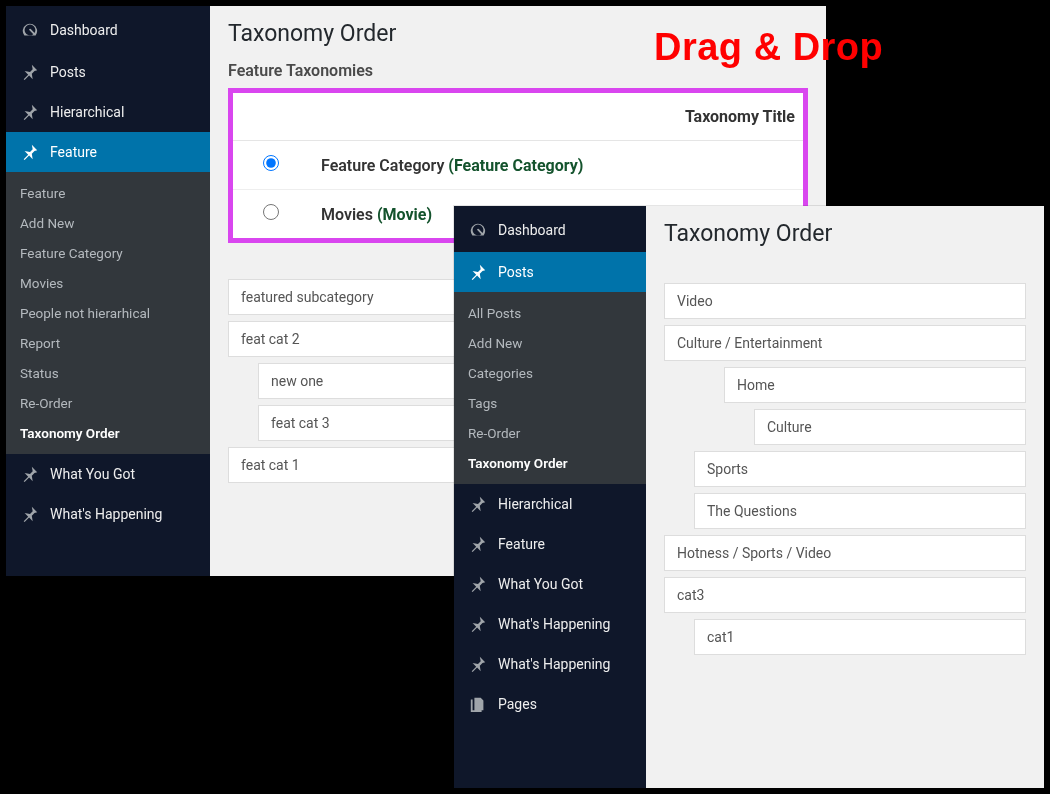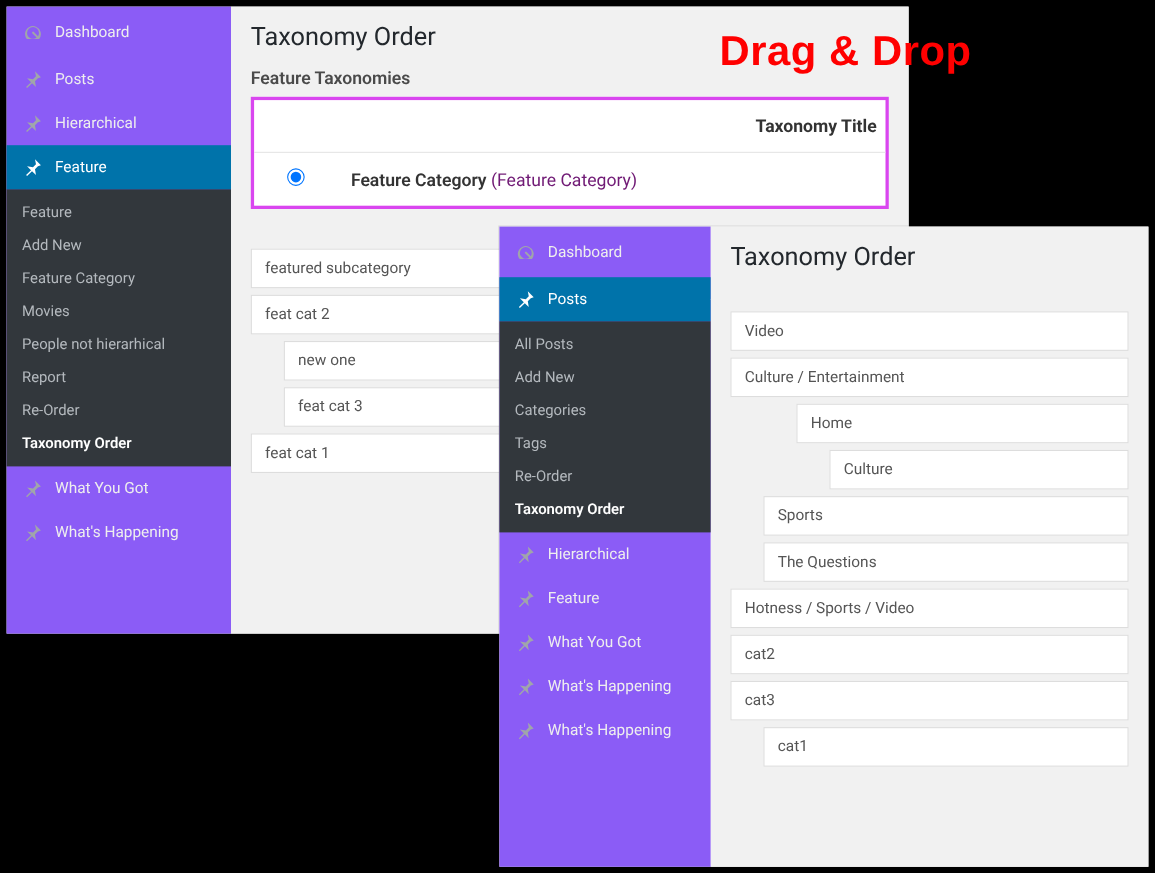--- a/index.html
+++ b/index.html
@@ -17,21 +17,21 @@
     position: absolute;
     background: #fff;
     display: flex;
     box-shadow: 0 0 0 1px rgba(0,0,0,0.1);
   }
   .panel-a { left: 6px; top: 6px; width: 820px; height: 570px; }
   .panel-b { left: 454px; top: 206px; width: 590px; height: 582px; }
 
   
   .sidebar {
-    background: #8b5cf6;
+    background: #0f172a;
     color: #eee;
     width: 204px;
     min-width: 204px;
     display: flex;
     flex-direction: column;
     font-size: 14px;
     position: relative;
   }
   .panel-b .sidebar { width: 192px; min-width: 192px; }
   .menu-item {
@@ -93,21 +93,21 @@
   }
   .subhead {
     font-size: 16px;
     font-weight: 600;
     color: #4a4a4a;
     margin: 6px 0 8px;
   }
 
   
   .tax-table {
-    border: 3px solid #d946ef;
+    border: 5px solid #d946ef;
     background: #fff;
   }
   .tax-table .th {
     text-align: right;
     padding: 14px 8px;
     font-weight: 700;
     color: #333;
     border-bottom: 1px solid #e5e5e5;
   }
   .tax-row {
@@ -119,22 +119,22 @@
   .tax-row:last-child { border-bottom: none; }
   .tax-row .radio {
     width: 58px;
   }
   .tax-row input[type=radio] { width: 16px; height: 16px; }
   .tax-row .lab-main {
     font-weight: 600;
     color: #333;
   }
   .tax-row .lab-paren {
-    color: #701a75;
-    font-weight: 400;
+    color: #14532d;
+    font-weight: 700;
   }
 
   
   .dragbox {
     background: #fff;
     border: 1px solid #ddd;
     padding: 9px 12px;
     margin: 6px 0;
     color: #555;
     font-size: 14px;
@@ -197,20 +197,21 @@
       <span>Feature</span>
     </div>
 
     <div class="submenu">
       <div class="sub-item">Feature</div>
       <div class="sub-item">Add New</div>
       <div class="sub-item">Feature Category</div>
       <div class="sub-item">Movies</div>
       <div class="sub-item">People not hierarhical</div>
       <div class="sub-item">Report</div>
+      <div class="sub-item">Status</div>
       <div class="sub-item">Re-Order</div>
       <div class="sub-item current">Taxonomy Order</div>
     </div>
 
     <div class="menu-item">
       <span class="icon">
         <svg viewBox="0 0 20 20">
             <path d="M12 2l6 6-3 1-3 3 1 6-4-4-5 5-1-1 5-5-4-4 6 1 3-3z"></path>
           </svg>
       </span>
@@ -234,20 +235,29 @@
       <div class="th">Taxonomy Title</div>
       <div class="tax-row">
         <span class="radio">
           <input type="radio" name="taxA" checked="" style="">
         </span>
         <span>
           <span class="lab-main">Feature Category</span>
           <span class="lab-paren">(Feature Category)</span>
         </span>
       </div>
+      <div class="tax-row">
+        <span class="radio">
+          <input type="radio" name="taxA" style="">
+        </span>
+        <span>
+          <span class="lab-main">Movies</span>
+          <span class="lab-paren">(Movie)</span>
+        </span>
+      </div>
     </div>
 
     <div style="height:30px"></div>
 
     <div class="dragbox">featured subcategory</div>
     <div class="dragbox">feat cat 2</div>
     <div class="nest">
       <div class="dragbox">new one</div>
       <div class="dragbox">feat cat 3</div>
     </div>
@@ -317,41 +327,49 @@
       </span>
       <span>What's Happening</span>
     </div>
     <div class="menu-item">
       <span class="icon">
         <svg viewBox="0 0 20 20">
             <path d="M12 2l6 6-3 1-3 3 1 6-4-4-5 5-1-1 5-5-4-4 6 1 3-3z"></path>
           </svg>
       </span>
       <span>What's Happening</span>
+    </div>
+    <div class="menu-item">
+      <span class="icon pages-icon">
+        <svg viewBox="0 0 20 20">
+            <path d="M5 2h8l4 4v12H7V6h8V4l-2-2H5v14H3V2z" fill="none"></path>
+            <path d="M6 3h7l3 3v11H6V3zm-2 2v12h10v2H2V5h2z"></path>
+          </svg>
+      </span>
+      <span>Pages</span>
     </div>
   </div>
 
   <div class="content">
     <h1 class="page-title">Taxonomy Order</h1>
     <div style="height:16px"></div>
 
     <div class="dragbox">Video</div>
     <div class="dragbox">Culture / Entertainment</div>
     <div class="nest">
       <div class="nest">
         <div class="dragbox">Home</div>
         <div class="nest">
           <div class="dragbox">Culture</div>
         </div>
       </div>
       <div class="dragbox">Sports</div>
       <div class="dragbox">The Questions</div>
     </div>
     <div class="dragbox">Hotness / Sports / Video</div>
-    <div class="dragbox">cat2</div>
     <div class="dragbox">cat3</div>
     <div class="nest">
       <div class="dragbox">cat1</div>
     </div>
   </div>
 </div>
 
 <div class="overlay-title">Drag &amp; Drop</div>
 
 </body></html>

